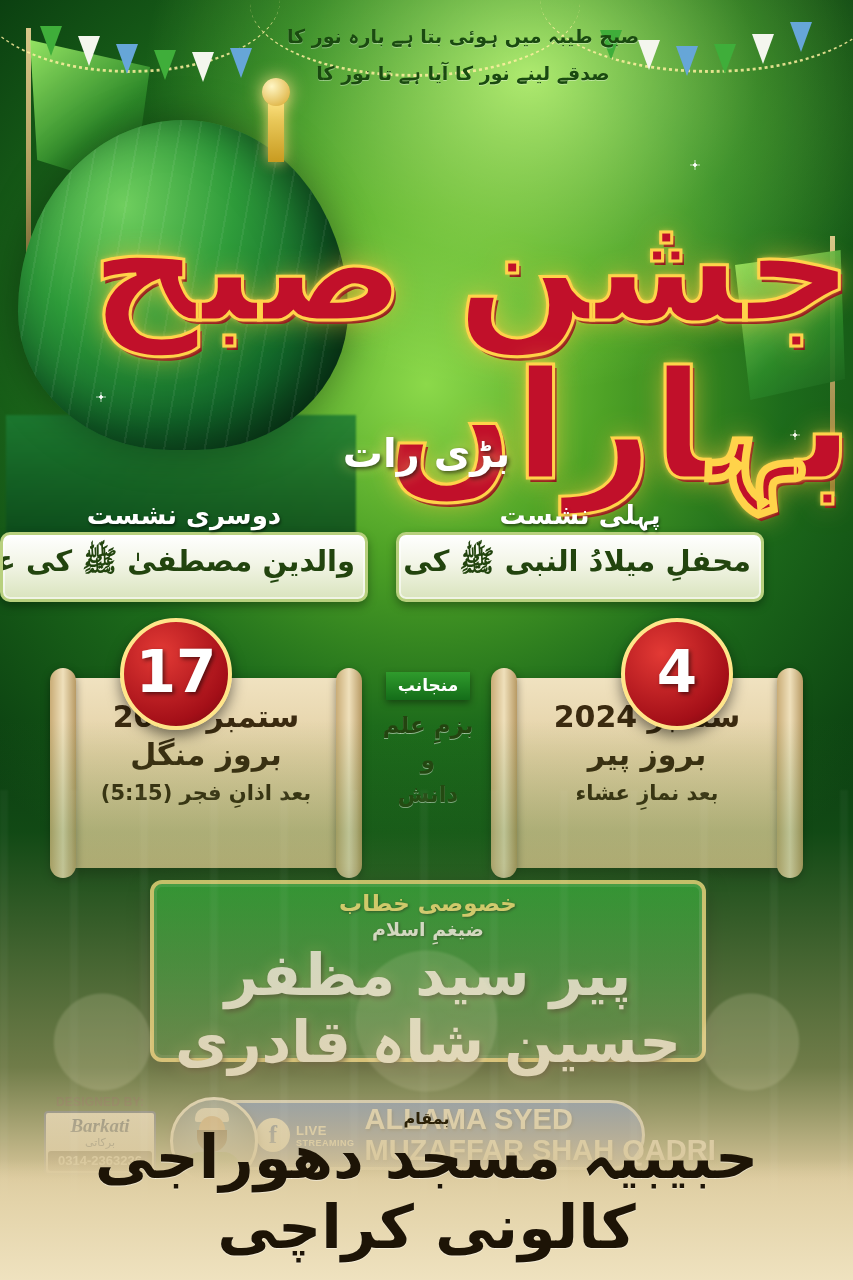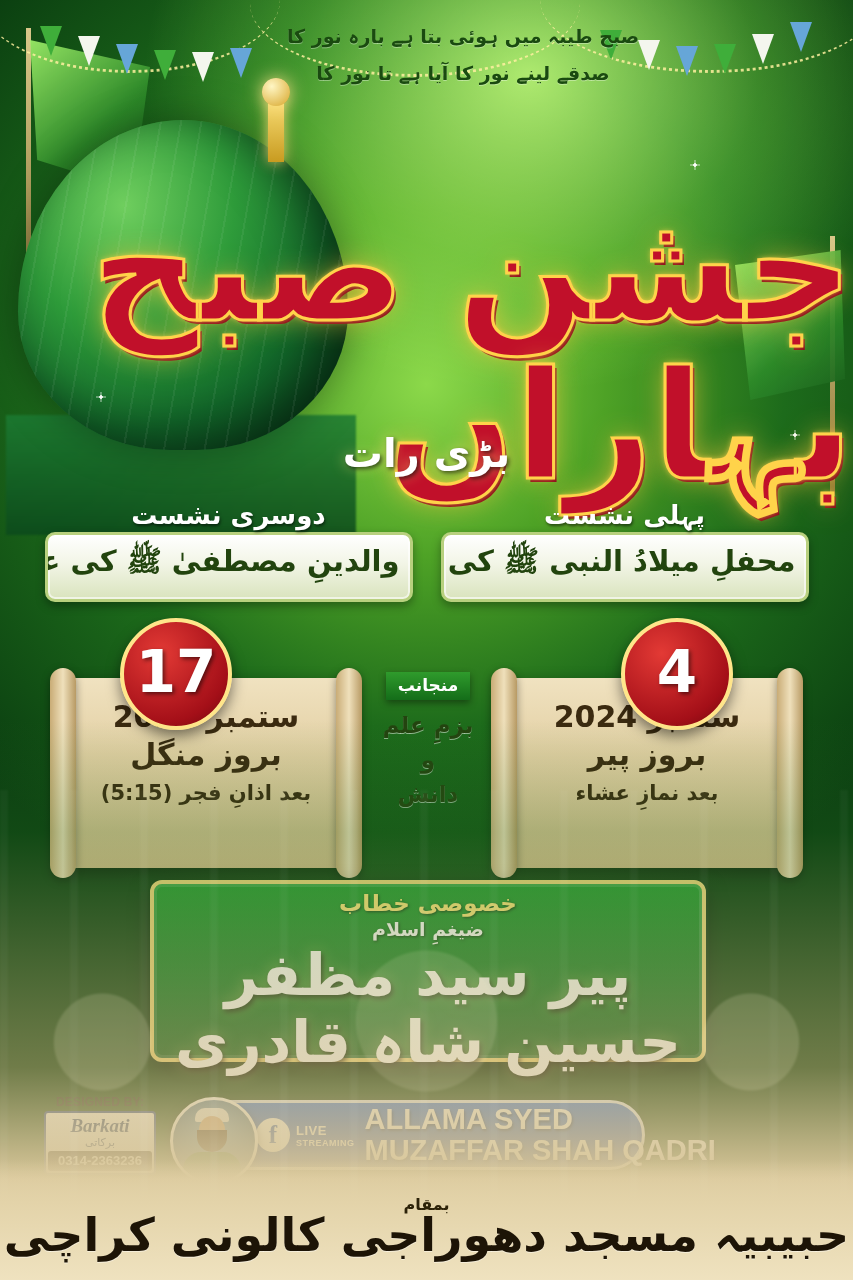--- a/index.html
+++ b/index.html
@@ -221,21 +221,21 @@
   }
 
   
   .sessions {
     position: absolute;
     top: 500px;
     left: 0;
     width: 853px;
     display: flex;
     flex-direction: row;
-    justify-content: center;
+    justify-content: flex-start;
     gap: 28px;
   }
   .session {
     position: relative;
     width: 368px;
   }
   .session-tag {
     direction: rtl;
     font-family: "DejaVu Sans", sans-serif;
     font-size: 26px;
@@ -546,21 +546,21 @@
     font-family: "DejaVu Sans", sans-serif;
     font-size: 16px;
     font-weight: bold;
     color: #2c2208;
     line-height: 1.15;
     margin-bottom: -6px;
   }
   .venue-line {
     direction: rtl;
     font-family: "DejaVu Sans", sans-serif;
-    font-size: 46px;
+    font-size: 60px;
     font-weight: bold;
     color: #1d1406;
     text-shadow: 0 1px 0 rgba(255,255,255,.45);
   }
 </style>
 </head>
 <body>
 
 <div class="poster">
 

